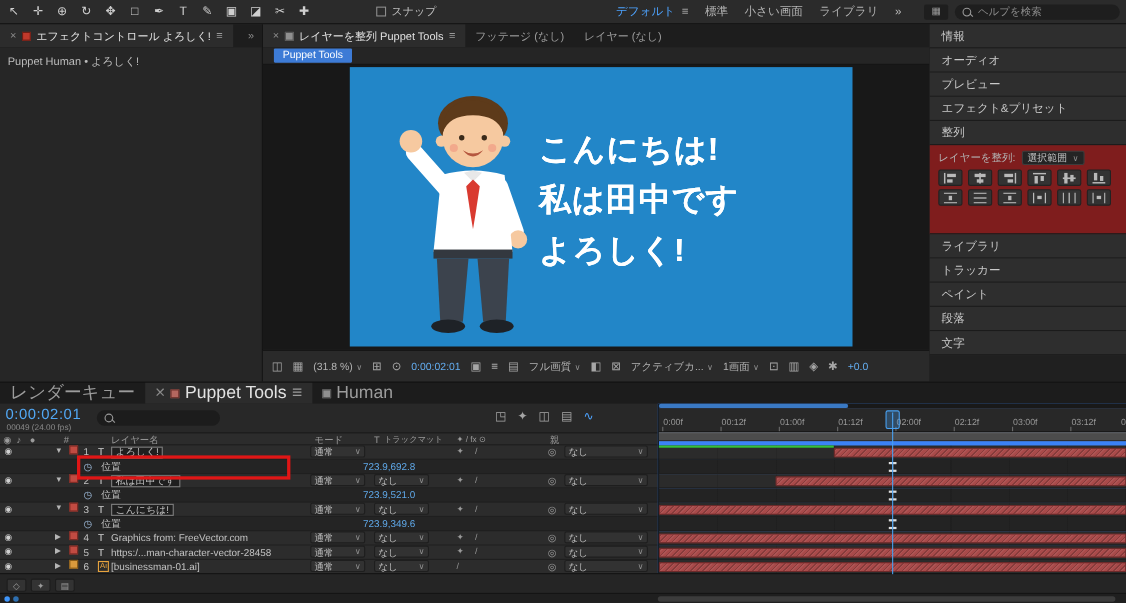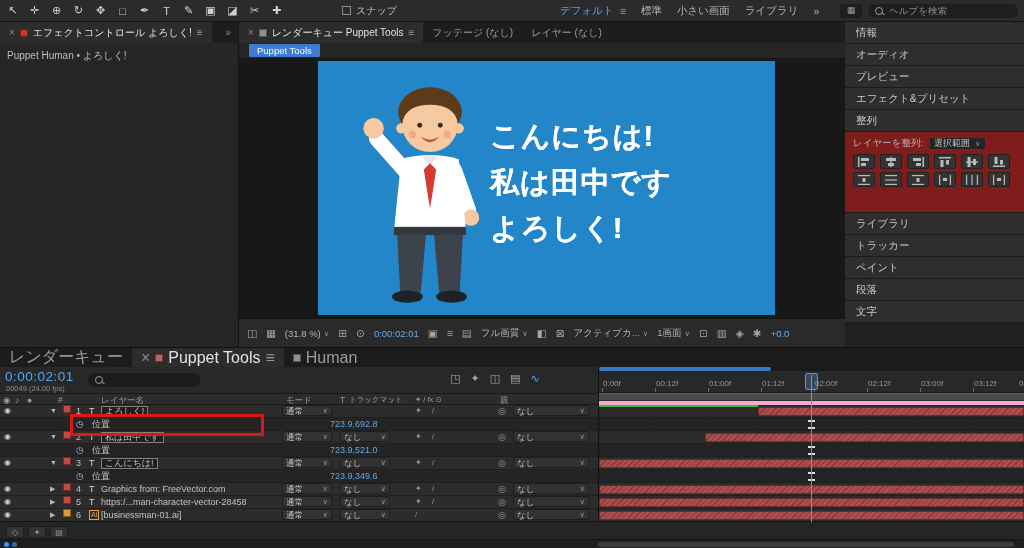--- a/index.html
+++ b/index.html
@@ -71,21 +71,21 @@
   .abtn{width:22px;height:15px;background:#333;border:1px solid #222;border-radius:2px;
         display:flex;align-items:center;justify-content:center}
   .abtn svg{width:12px;height:10px}
   .abtn rect{fill:#b9b9b9}
 
   
   #timeline{position:absolute;left:0;top:347px;width:1024px;height:201px;background:#262626;border-top:1px solid #101010}
   #ttabs{position:absolute;top:0;left:0;right:0;height:19px;background:#1c1c1c;display:flex;align-items:stretch}
   #ttabs .tab{font-size:16px}
   #tl-left{position:absolute;left:0;top:19px;width:598px;height:155px;background:#282828}
-  #tl-right{position:absolute;left:598px;top:19px;right:0;height:155px;background:#f9a8d4;border-left:1px solid #121212}
+  #tl-right{position:absolute;left:598px;top:19px;right:0;height:155px;background:#3b82f6;border-left:1px solid #121212}
 
   #tl-tc{position:absolute;left:5px;top:2px;font-size:13.5px;color:#52a8f4;letter-spacing:.5px}
   #tl-frame{position:absolute;left:6px;top:17px;font-size:7.5px;color:#8a8a8a}
   #tl-search{position:absolute;left:88px;top:6px;width:112px;height:14px;background:#1c1c1c;border-radius:8px;
              display:flex;align-items:center;padding:0 7px;gap:4px}
   #tl-icons{position:absolute;left:450px;top:5px;display:flex;gap:10px;font-size:11px;color:#a5a5a5}
   #tl-icons .blue{color:#4da3ff}
 
   #tl-header{position:absolute;left:0;top:26px;right:0;height:12px;background:#2c2c2c;
              border-top:1px solid #191919;border-bottom:1px solid #191919;font-size:8.5px;color:#9b9b9b}
@@ -198,21 +198,21 @@
       <div class="overflow">»</div>
     </div>
     <div id="ec-heading">Puppet Human • よろしく!</div>
   </div>
 
   <div id="pcenter">
     <div class="tabbar">
       <div class="tab active">
         <span class="x">×</span>
         <span class="sw gray"></span>
-        <span>レンダーキュー Puppet Tools</span>
+        <span>レイヤーを整列 Puppet Tools</span>
         <span class="menu-ic">≡</span>
       </div>
       <div class="tab">
         <span>フッテージ (なし)</span>
       </div>
       <div class="tab">
         <span>レイヤー (なし)</span>
       </div>
     </div>
     <div id="crumbbar">

